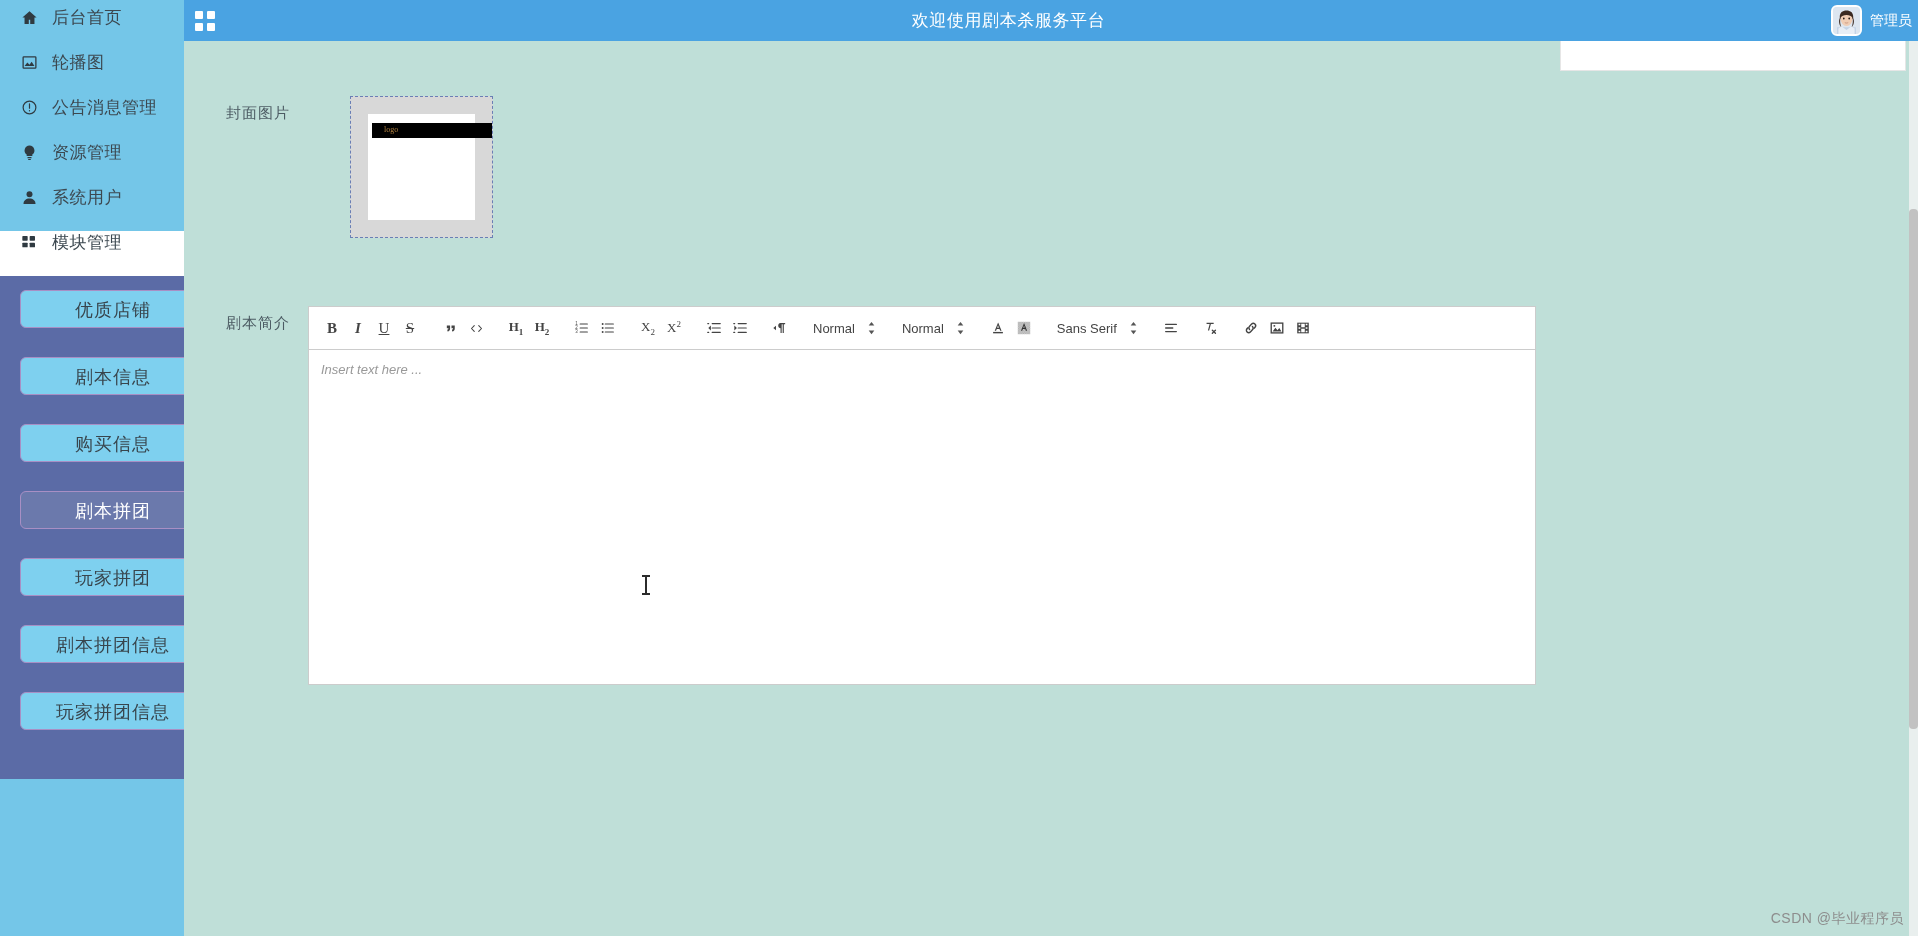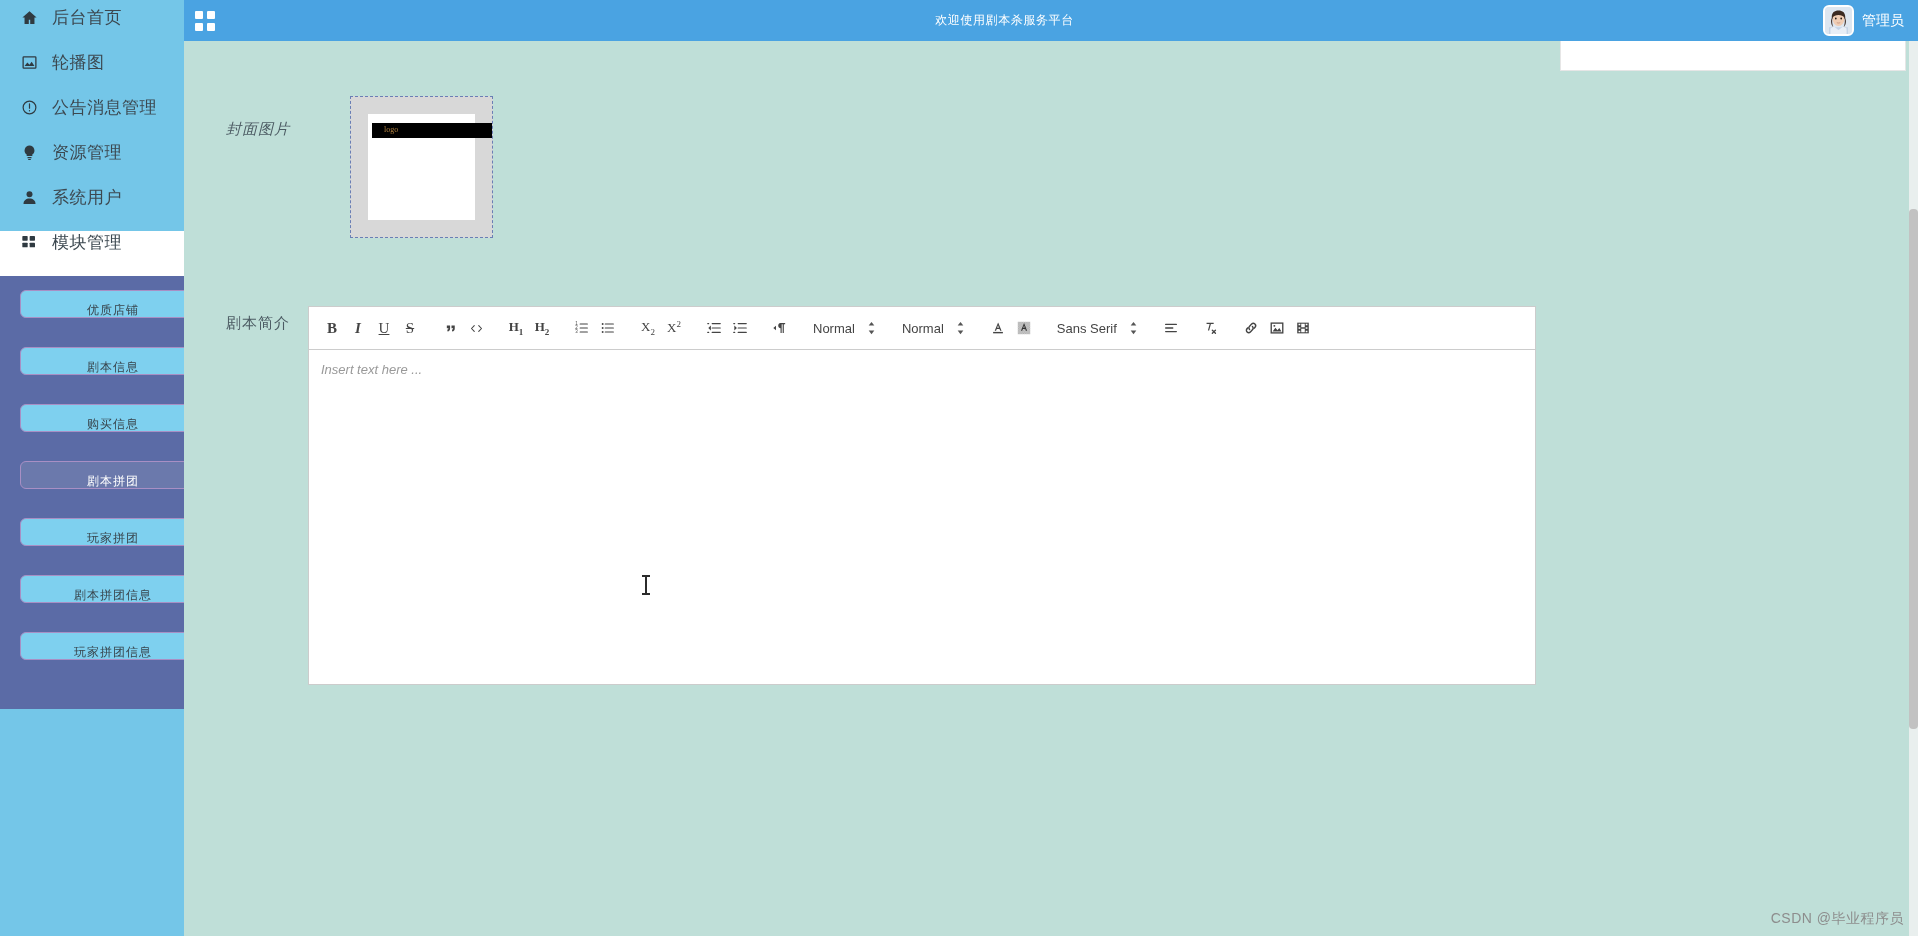--- a/index.html
+++ b/index.html
@@ -44,27 +44,27 @@
   .menu-item.is-open { background: #ffffff; }
 
   .submenu {
     background: #5b6ba6;
     padding: 14px 0 20px 0;
   }
   .sub-item {
     display: block;
     width: 186px;
     margin: 0 auto 29px auto;
-    height: 28px; line-height: 38px;
+    height: 38px; line-height: 38px;
     text-align: center;
     background: #7ed0ef;
     border: 1px solid #a88fc4;
     border-radius: 6px;
     color: #38454d;
-    font-size: 12px;
+    font-size: 18px;
     letter-spacing: 1px;
     cursor: pointer;
   }
   .sub-item.active {
     background: #6b79ac;
     color: #ffffff;
     border-color: #a88fc4;
     margin-top: 12px;
   }
 
@@ -81,26 +81,26 @@
     flex: none; cursor: pointer;
   }
   .grid-glyph {
     width: 20px; height: 20px;
     display: grid; grid-template-columns: 8px 8px; grid-template-rows: 8px 8px;
     gap: 4px;
   }
   .grid-glyph i { display: block; background: #ffffff; border-radius: 1px; }
   .topbar-title {
     flex: 1 1 auto; text-align: center;
-    color: #ffffff; font-size: 12px; letter-spacing: .6px;
+    color: #ffffff; font-size: 17px; letter-spacing: .6px;
     margin-left: -40px;
   }
   .topbar-user {
     flex: none; display: flex; align-items: center;
-    padding-right: 14px; cursor: pointer;
+    padding-right: 6px; cursor: pointer;
   }
   .avatar {
     width: 31px; height: 31px; border-radius: 6px;
     overflow: hidden; background: #dfe7ef; flex: none;
     margin-right: 8px;
     border: 2px solid #ffffff;
   }
   .avatar svg { display: block; }
   .user-name { color: #ffffff; font-size: 14px; }
 
@@ -121,21 +121,21 @@
 
   .form-row { position: absolute; display: flex; }
 
   .field-label {
     color: #4c5b63; font-size: 15px;
     letter-spacing: 1px;
   }
 
   
   .row-cover { left: 42px; top: 55px; width: 1660px; }
-  .cover-label { position: absolute; left: 0; top: 24px; font-style: italic; }
+  .cover-label { position: absolute; left: 0; top: 8px; }
   .cover-box {
     position: absolute; left: 124px; top: 0;
     width: 143px; height: 142px;
     border: 1px dashed #6a7fb5;
     background: #d8d8d8;
     padding: 17px;
     overflow: hidden;
   }
   .broken-img {
     position: relative;

